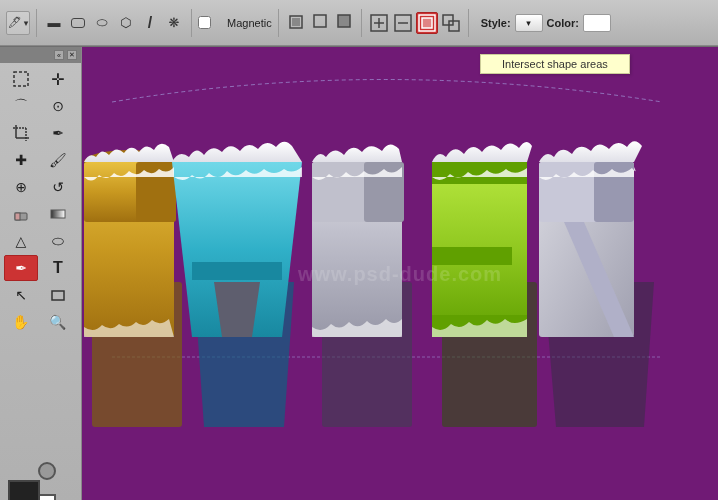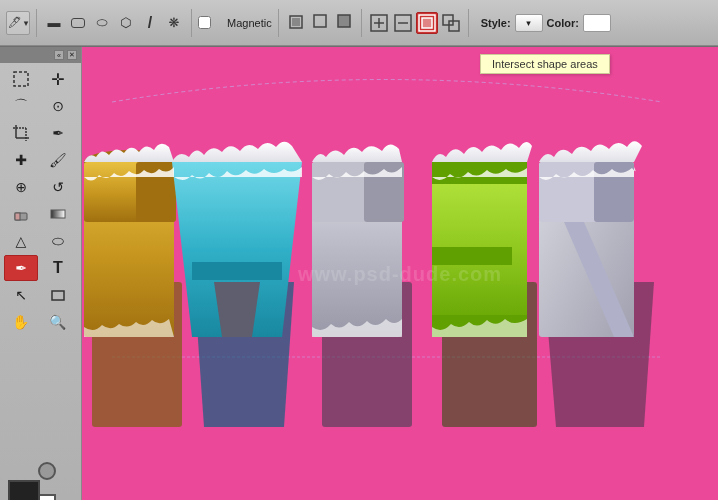--- a/index.html
+++ b/index.html
@@ -127,21 +127,21 @@
       cursor: pointer;
     }
 
     
     .tooltip {
       position: absolute;
       top: 54px;
       left: 480px;
       background: #ffffcc;
       border: 1px solid #cccc99;
-      padding: 3px 11px;
+      padding: 3px 21px;
       font-size: 11px;
       color: #333;
       z-index: 100;
       white-space: nowrap;
       box-shadow: 1px 1px 3px rgba(0,0,0,0.2);
     }
 
     
     #left-toolbar {
       position: absolute;
@@ -243,21 +243,21 @@
       background: #999;
     }
 
     
     #canvas-area {
       position: absolute;
       top: 47px;
       left: 82px;
       right: 0;
       bottom: 0;
-      background: #ec4899;
+      background: #701a75;
       overflow: hidden;
     }
 
     
     .watermark {
       position: absolute;
       top: 50%;
       left: 50%;
       transform: translate(-50%, -50%);
       color: rgba(255,255,255,0.18);

